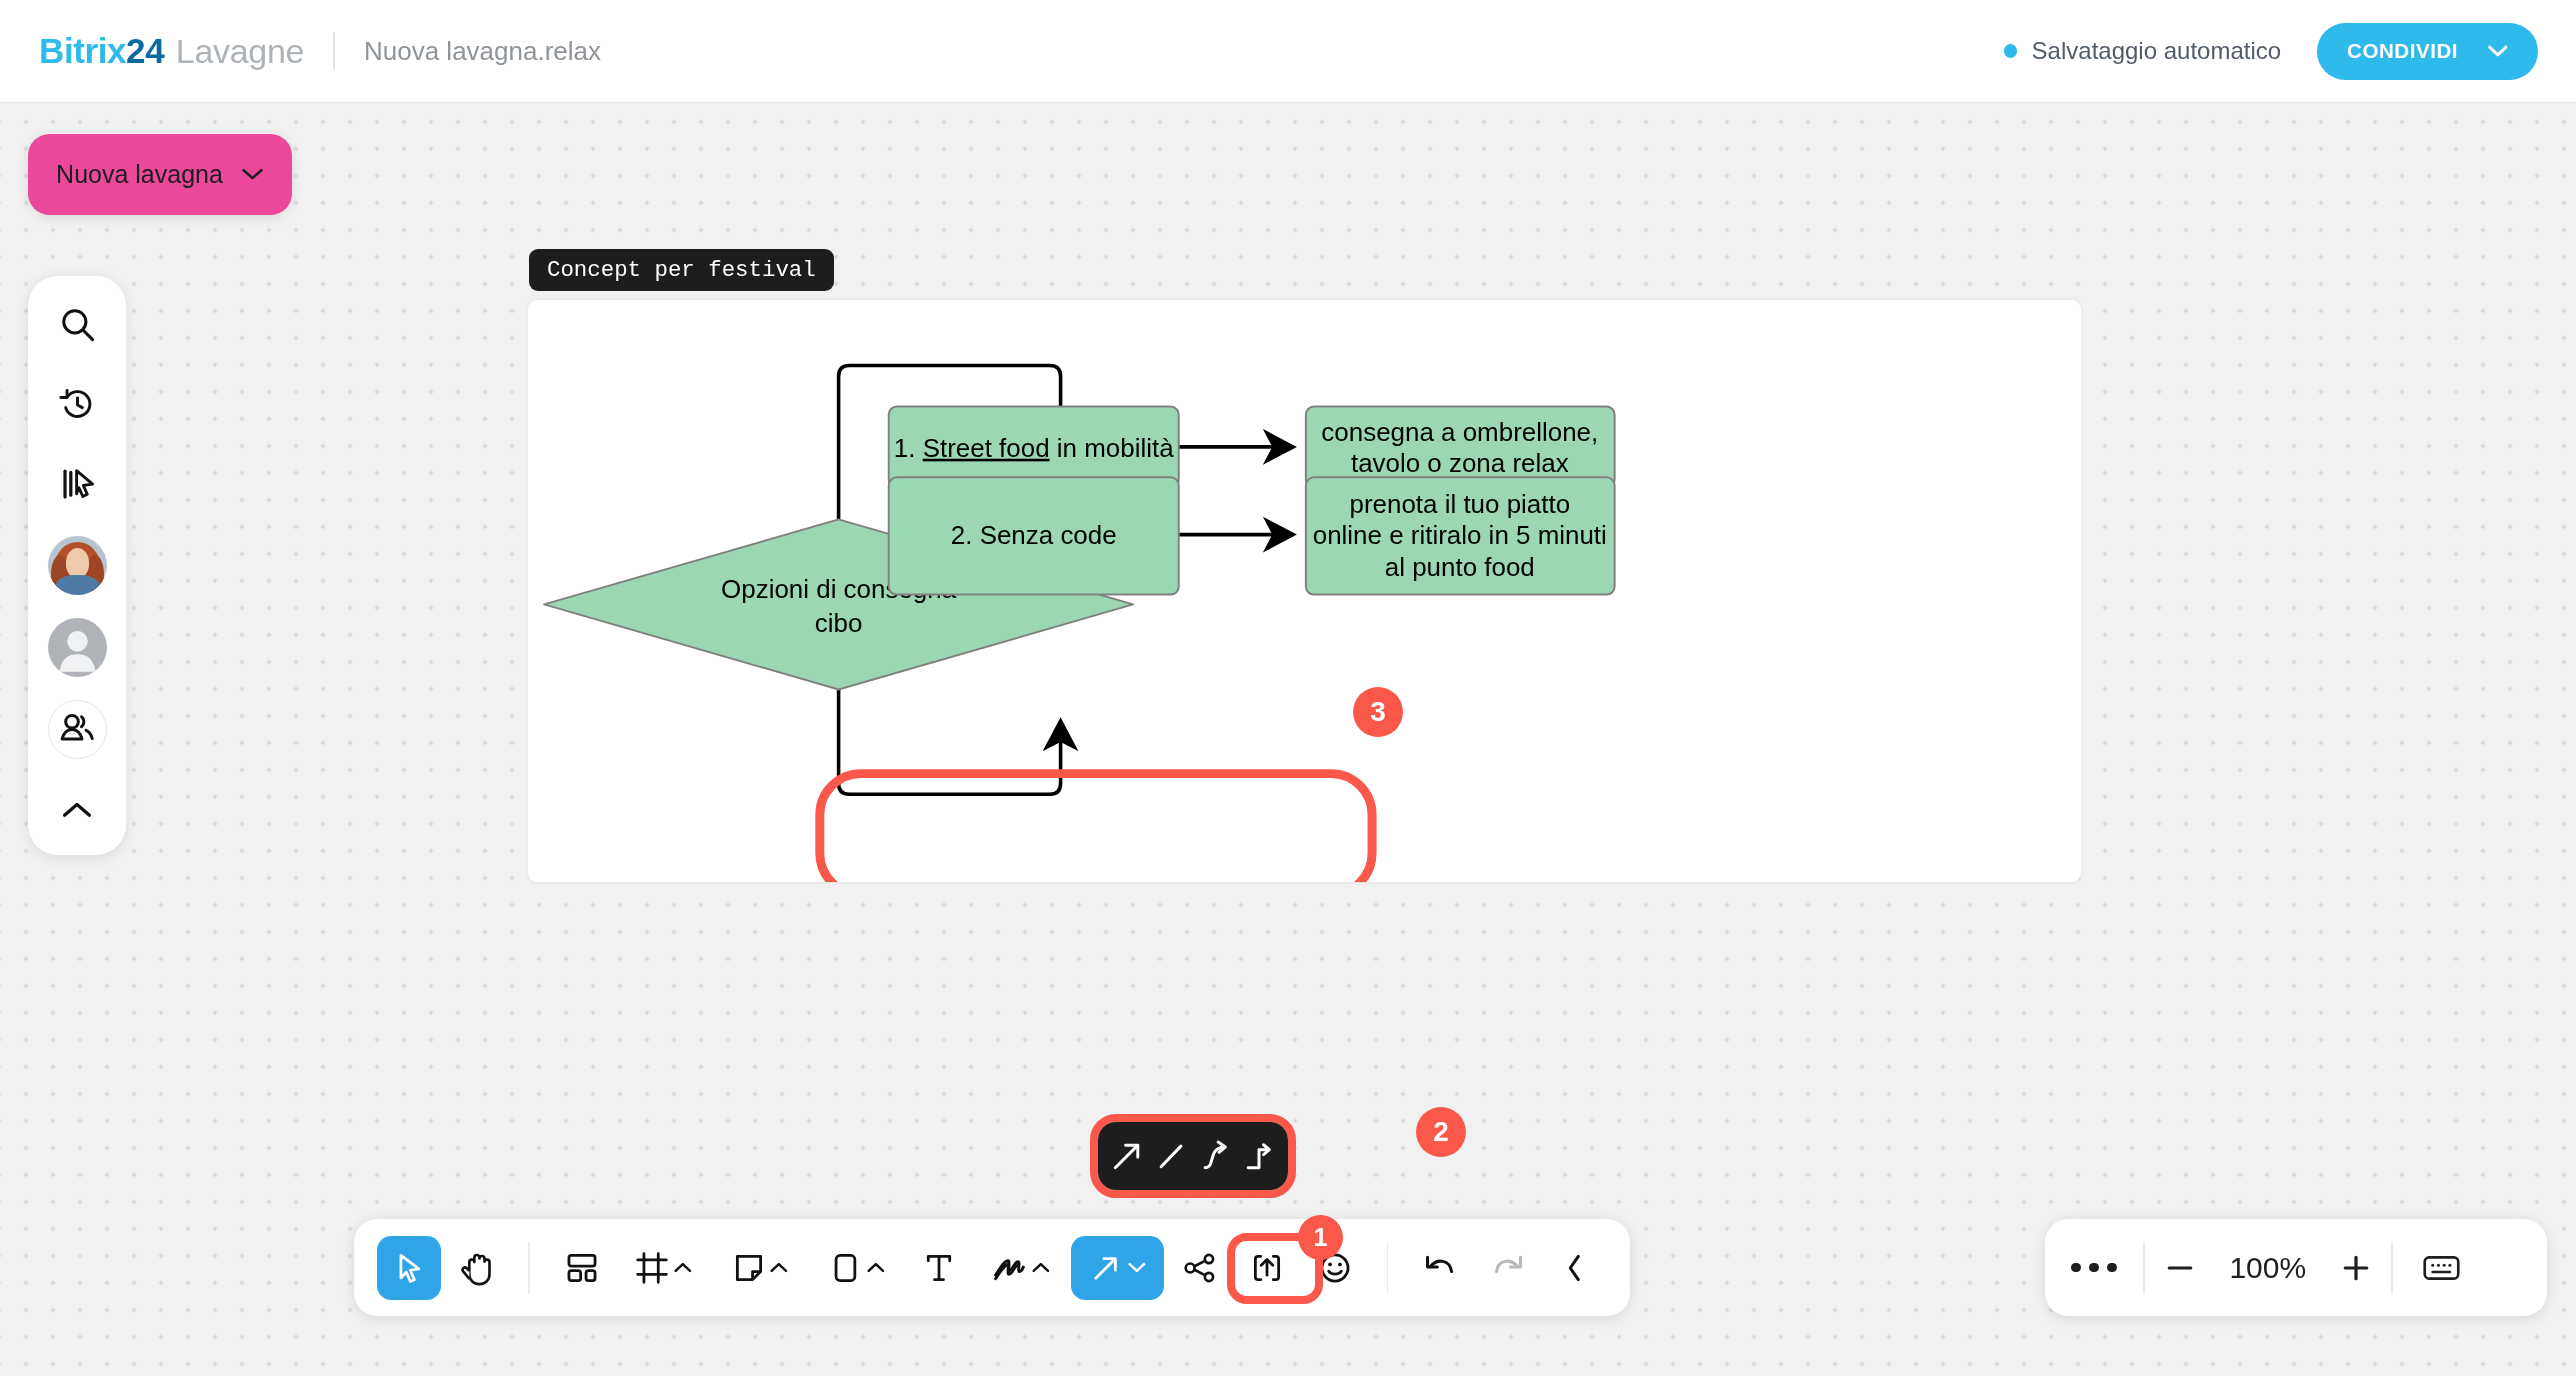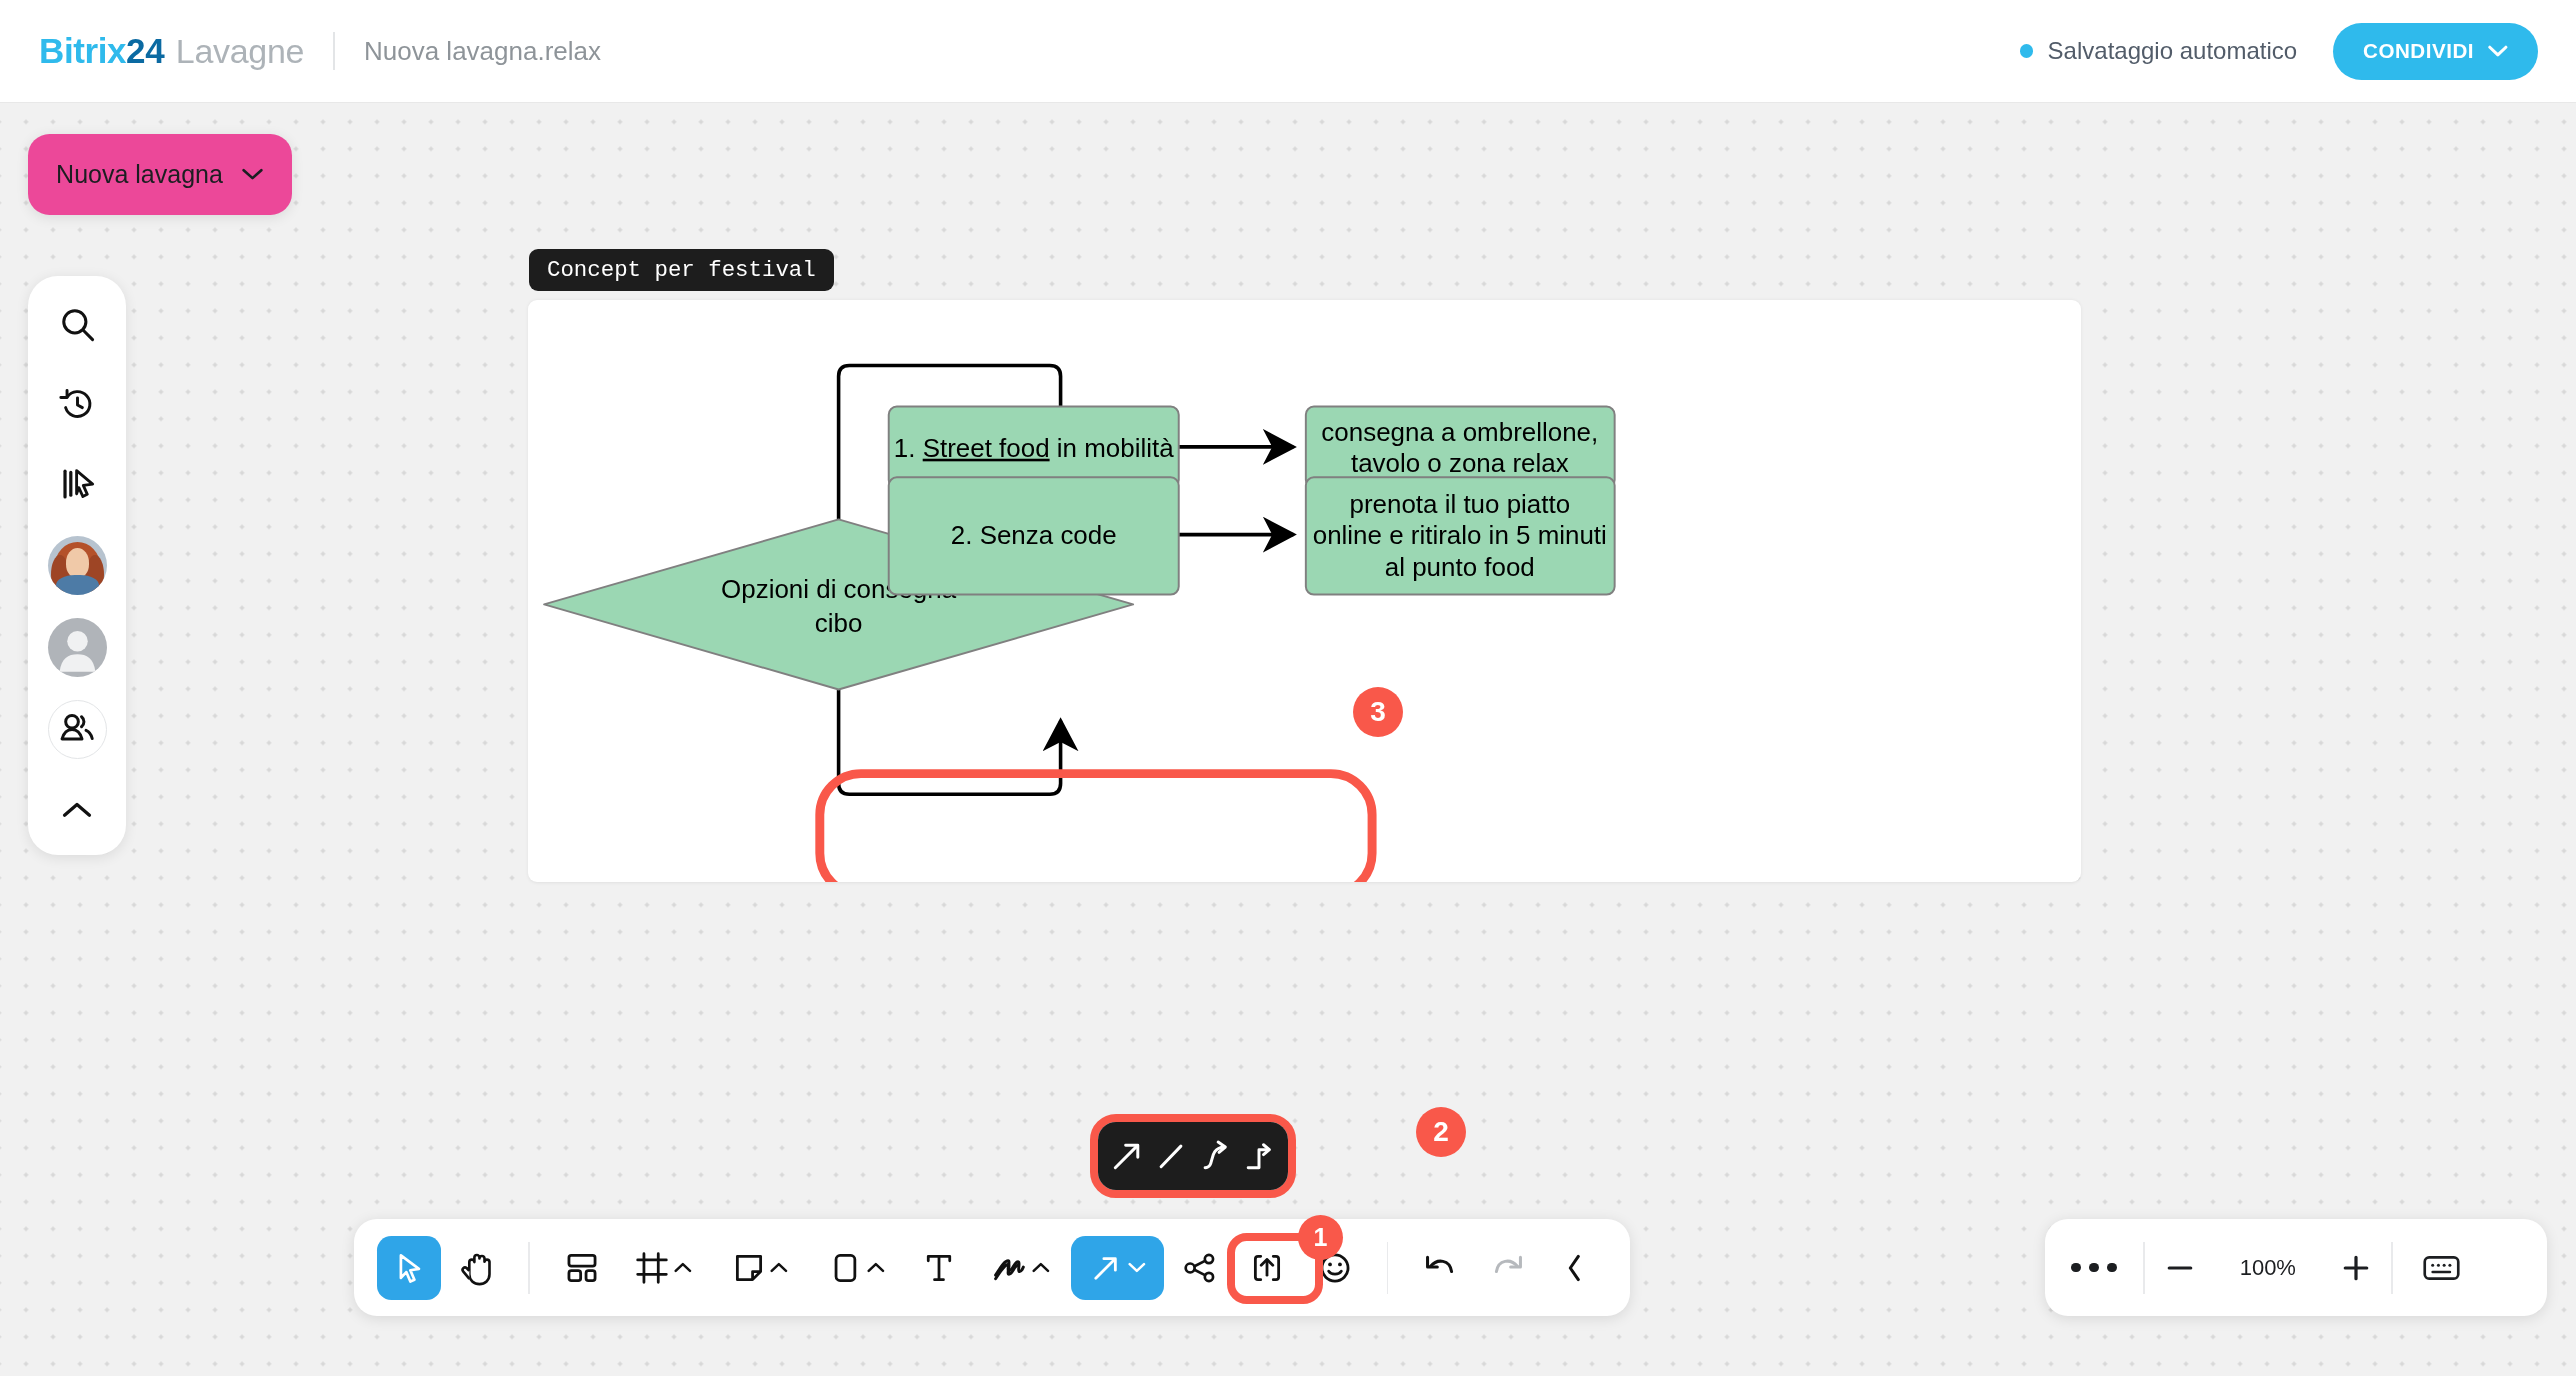--- a/index.html
+++ b/index.html
@@ -30,20 +30,21 @@
   .autosave { display: flex; align-items: center; font-size: 24px; color: #525c69; }
   .autosave-dot { width: 13.4px; height: 13.4px; border-radius: 50%; background: #2fbaec; margin-right: 14.3px; }
   .share-btn {
     margin-left: 36px;
     background: #2fbaec; color: #fff;
     border: none; border-radius: 30px;
     height: 57px; padding: 0 30px;
     font-size: 20.6px; font-weight: 700; letter-spacing: 0.5px;
     display: flex; align-items: center; cursor: pointer;
     font-family: "Liberation Sans", sans-serif;
+    gap: 16px;
   }
   .share-btn .chev { margin-left: 14.3px; display: flex; }
 
   
   .canvas {
     position: absolute; top: 103px; left: 0;
     width: 2576px; height: 1274px;
     background-color: #f1f1f1;
     background-image: radial-gradient(#d8d8d8 2px, transparent 2.1px);
     background-size: 27px 27px;
@@ -180,21 +181,21 @@
     background: #fff; border-radius: 23px;
     box-shadow: 0 2.7px 14.3px rgba(0,0,0,.10);
     display: flex; align-items: center; z-index: 30;
   }
   .zp-btn {
     height: 64px; min-width: 70px;
     display: flex; align-items: center; justify-content: center;
     cursor: pointer; border-radius: 12.5px;
   }
   .zp-sep { width: 1.8px; height: 52px; background: #e9eaec; }
-  .zoom-val { font-size: 22px; color: #1c1e21; width: 106px; text-align: center; cursor: pointer; }
+  .zoom-val { font-size: 30px; color: #1c1e21; width: 106px; text-align: center; cursor: pointer; }
   .dots { display: flex; gap: 8px; }
   .dots i { width: 9.8px; height: 9.8px; border-radius: 50%; background: #1c1e21; display: block; }
 </style>
 </head>
 <body>
 
 <div id="root">
 
   <div class="header">
     <div class="logo-wrap">

